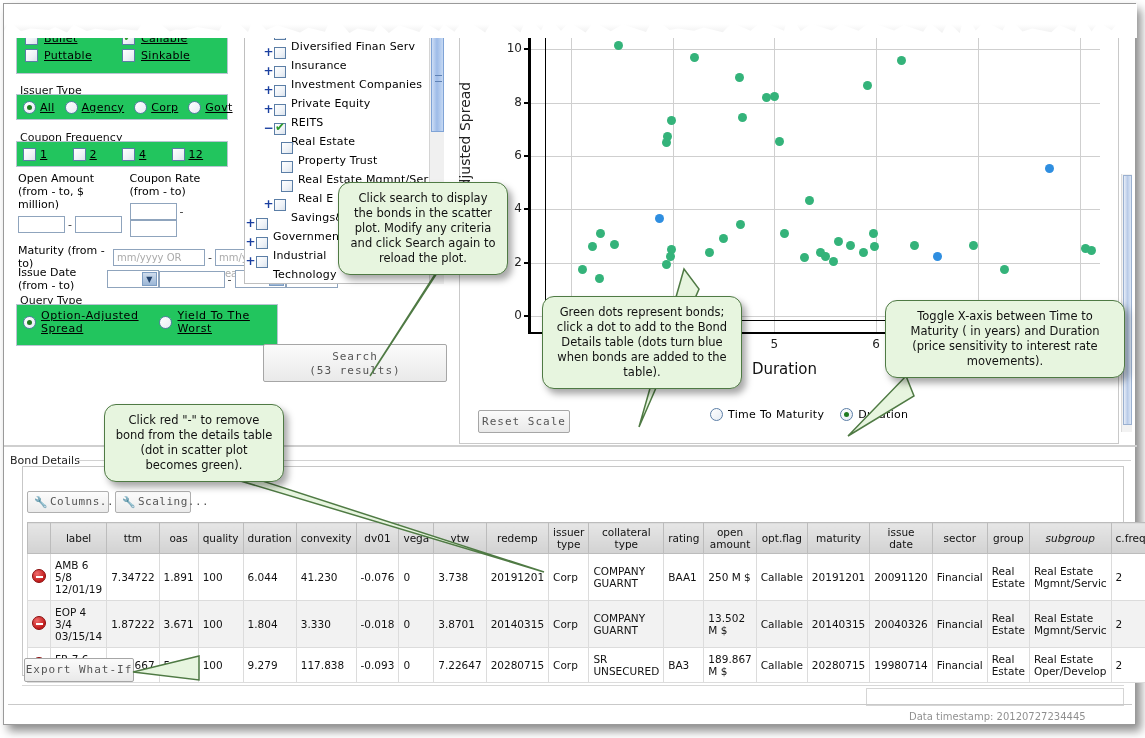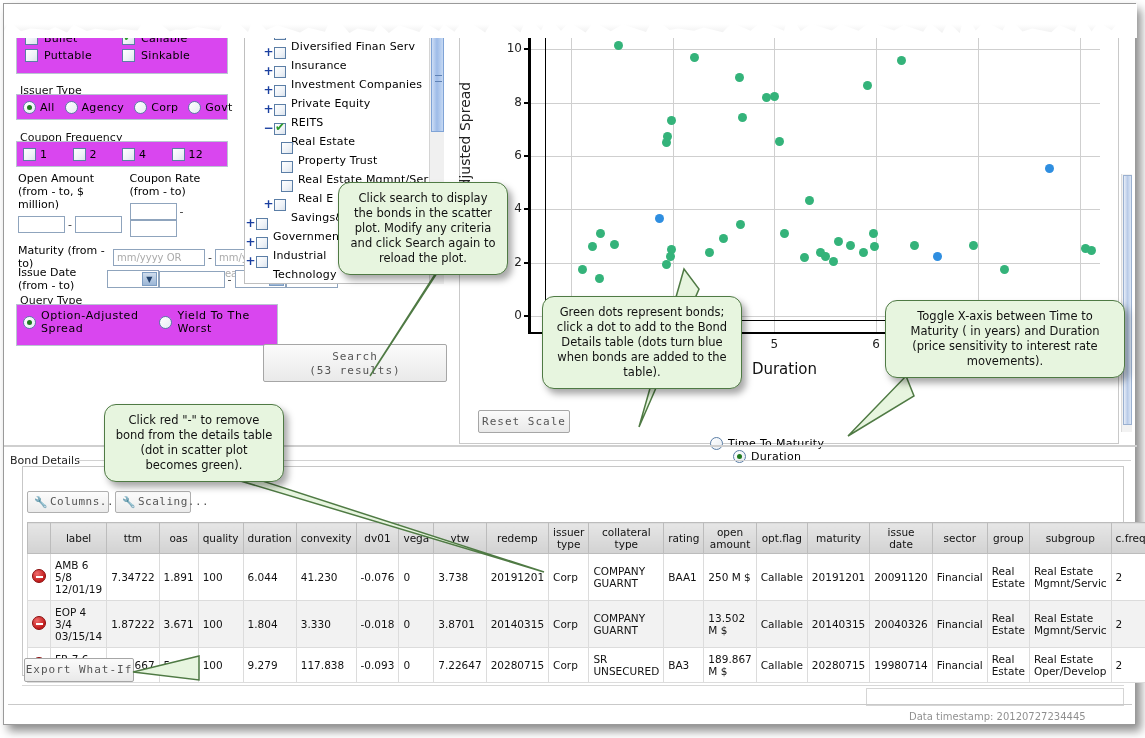--- a/index.html
+++ b/index.html
@@ -22,21 +22,21 @@
   .torn {
     position:absolute; left:0; top:0; width:1133px; height:34px;
     background:#ffffff; z-index:30; pointer-events:none;
   }
   .torn svg { display:block; }
 
   
   .criteria {
     position:absolute; left:12px; top:18px; width:222px; height:360px;
   }
-  .grp { border:1px solid #b9c4d2; background:#d946ef; padding:5px 8px; }
+  .grp { border:1px solid #b9c4d2; background:#22c55e; padding:5px 8px;text-decoration:underline; }
   .grp-label { font-size:11px; color:#111; margin:6px 0 2px 2px; }
   .chk {
     width:13px; height:13px; border:1px solid #5b7ea6;
     background:linear-gradient(135deg,#ffffff 0%,#eef2f7 60%,#dbe3ec 100%);
     display:inline-block; position:relative; flex:none;
   }
   .chk.checked::after {
     content:"✔"; position:absolute; left:0px; top:-3px;
     font-size:13px; color:#2a9a2a; line-height:13px; font-weight:bold;
   }
@@ -185,21 +185,21 @@
   .xlabel {
     position:absolute; font-size:15px; color:#111; text-align:center;
   }
   .dot {
     position:absolute; width:9px; height:9px; border-radius:50%;
     background:#34b37a; margin-left:-4.5px; margin-top:-4.5px;
   }
   .dot.blue { background:#2f8ee0; }
 
   #reset-btn { position:absolute; left:18px; top:398px; width:92px; height:23px; line-height:21px; }
-  .xtoggle { position:absolute; left:250px; top:425px; display:flex; align-items:center;flex-direction:column; }
+  .xtoggle { position:absolute; left:250px; top:396px; display:flex; align-items:center; }
   .xtoggle .ritem { display:flex; align-items:center; margin-right:16px; }
   .xtoggle .chk-lbl { margin-left:5px; font-size:11px; }
 
   
   .plot-vscroll {
     position:absolute; left:1117px; top:170px; width:11px; height:258px;
     background:#f2f2f2; border-left:1px solid #dcdcdc;
   }
   .plot-vthumb {
     position:absolute; left:1px; top:1px; width:9px; height:250px;
@@ -613,21 +613,21 @@
             <th style="width: 60px;">redemp</th>
             <th style="width: 44px;">issuer type</th>
             <th style="width: 62px; text-align: center;">collateral type</th>
             <th style="width: 40px;">rating</th>
             <th style="width: 48px;">open amount</th>
             <th style="width: 52px;">opt.flag</th>
             <th style="width: 56px;">maturity</th>
             <th style="width: 54px;">issue date</th>
             <th style="width: 52px;">sector</th>
             <th style="width: 38px;">group</th>
-            <th style="width: 74px;">subgroup</th>
+            <th style="width: 74px; font-style: italic;">subgroup</th>
             <th style="width: 34px;">c.freq</th>
           </tr>
         </thead>
       <tbody id="bonds-body">
           <tr class="">
             <td style="text-align: center;"><span class="minus"></span></td>
             <td class="num">AMB 6 5/8 12/01/19</td>
             <td class="num">7.34722</td>
             <td class="num">1.891</td>
             <td class="num">100</td>

